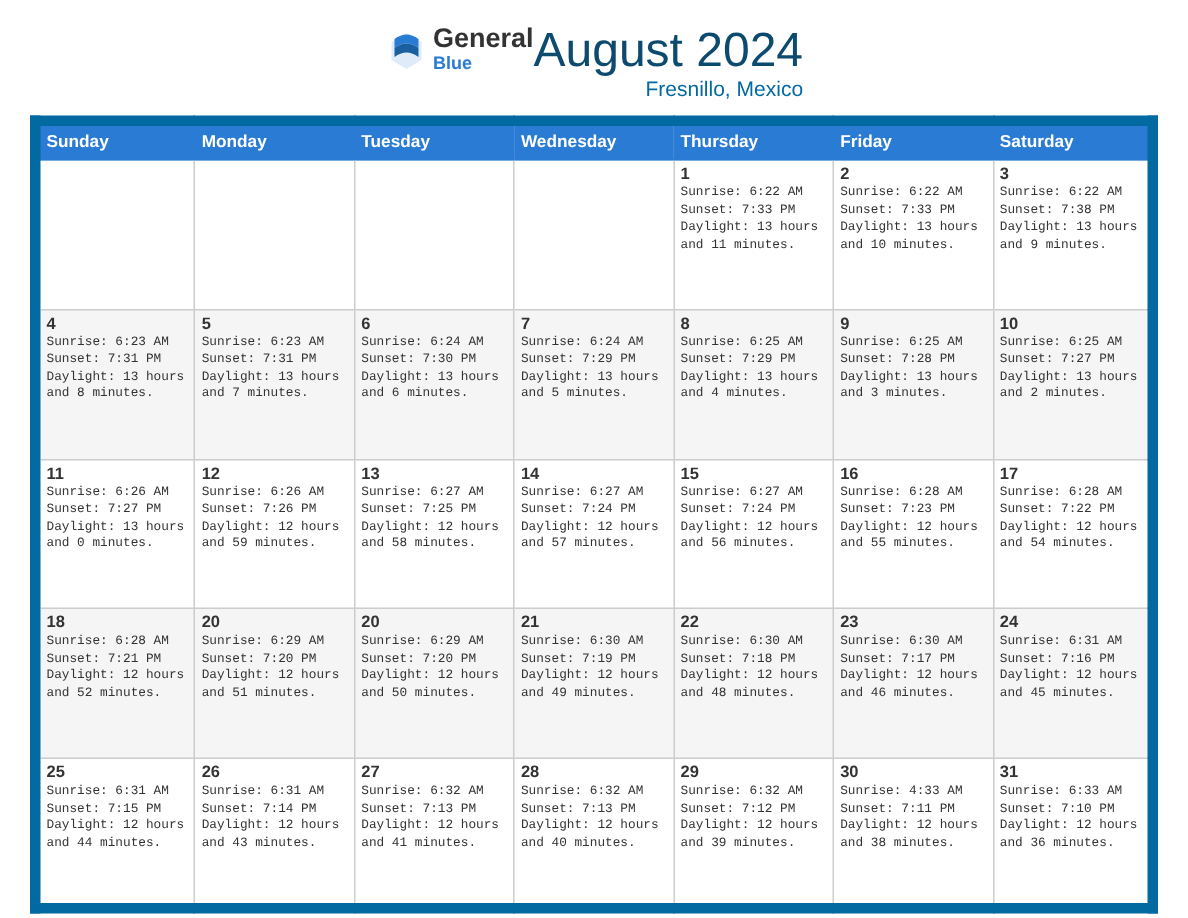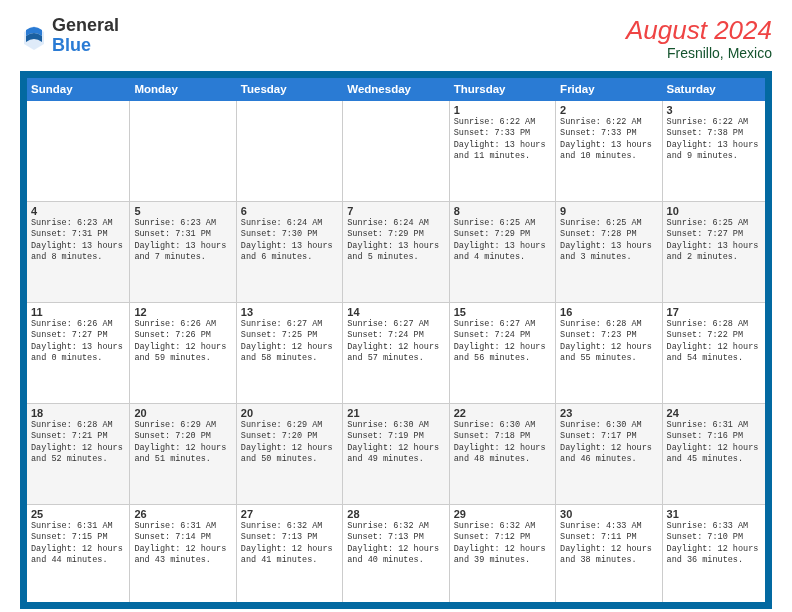--- a/index.html
+++ b/index.html
@@ -9,20 +9,21 @@
       width: 792px;
       height: 612px;
       overflow: hidden;
     }
     .page {
       width: 792px;
       height: 612px;
       padding: 16px 20px 3px 20px;
       display: flex;
       flex-direction: column;
+      align-items: center;
     }
     .header {
       display: flex;
       justify-content: space-between;
       align-items: flex-start;
       margin-bottom: 10px;
     }
     .logo {
       display: flex;
       align-items: center;
@@ -32,41 +33,40 @@
       display: flex;
       flex-direction: column;
       line-height: 1.1;
     }
     .logo-general {
       font-size: 18px;
       font-weight: bold;
       color: #333;
     }
     .logo-blue {
-      font-size: 18px;
+      font-size: 12px;
       font-weight: bold;
       color: #2a7bd4;
     }
     .logo-icon {
       width: 28px;
       height: 28px;
     }
     .title-block {
       text-align: right;
     }
     .month-year {
-      font-size: 26px;
+      font-size: 32px;
       font-weight: 300;
-      color: #ef4444;
+      color: #0c4a6e;
       line-height: 1.1;
-      font-style: italic;
     }
     .location {
       font-size: 14px;
-      color: #14532d;
+      color: #0369a1;
     }
     .calendar {
       flex: 1;
       border: 7px solid #0369a1;
       border-collapse: collapse;
       width: 100%;
       table-layout: fixed;
     }
     .calendar th {
       background: #2a7bd4;

